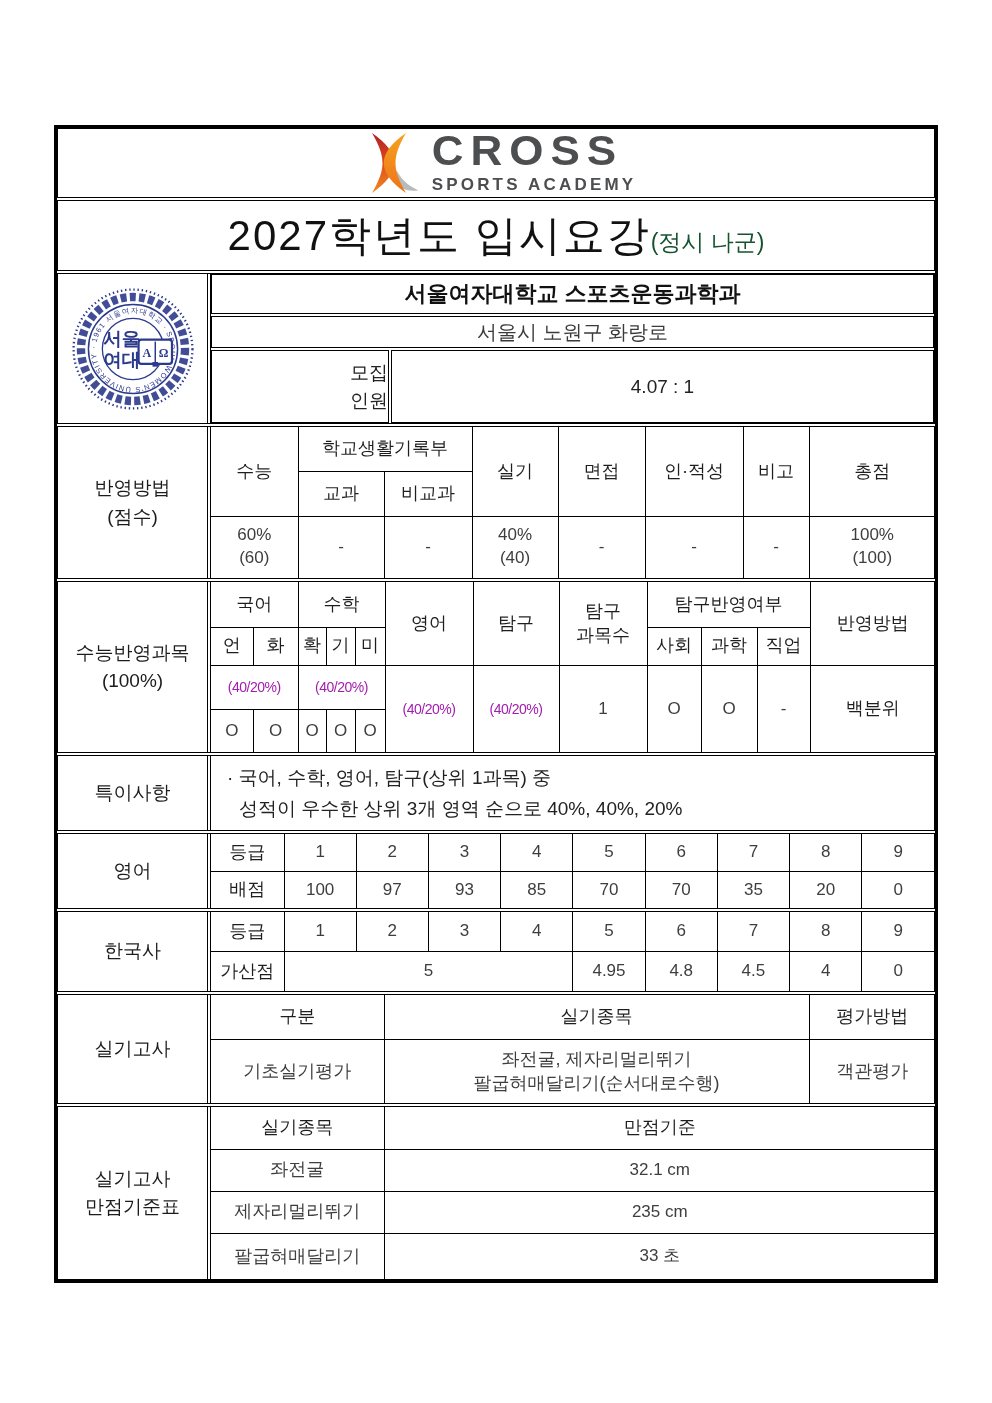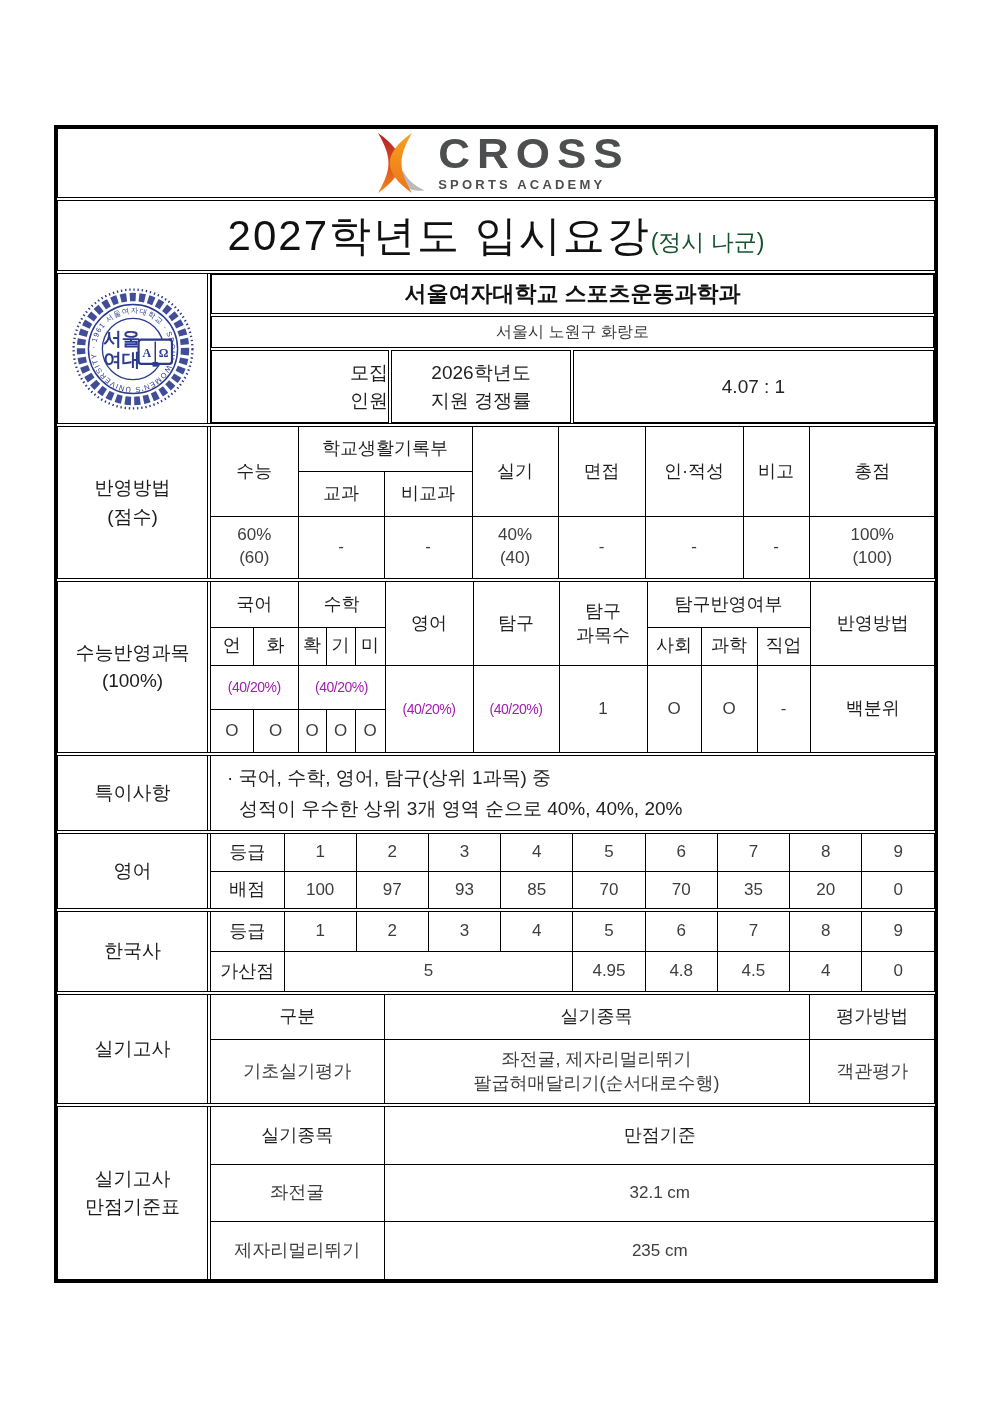--- a/index.html
+++ b/index.html
@@ -45,39 +45,39 @@
 
   
   .cross-logo { display: flex; align-items: center; }
   .cross-mark { width: 66px; height: 60px; margin-right: 10px; }
   .cross-textcol { display: flex; flex-direction: column; align-items: flex-start; }
   .cross-name {
     font-size: 44px; font-weight: bold; letter-spacing: 7px;
     color: #4d4e50; line-height: 0.92; transform: scaleY(0.95);
   }
   .cross-tagline {
-    font-size: 13px; font-weight: bold; letter-spacing: 3.2px;
+    font-size: 17px; font-weight: bold; letter-spacing: 3.2px;
     color: #4d4e50; margin-top: 3px;
   }
 
   
   .doc-title-main { font-size: 42px; letter-spacing: 2px; color: #111; }
   .doc-title-note { font-size: 23px; color: #14532d; padding-top: 14px; }
 
   
   .univ-content { display: flex; flex-direction: column; height: 100%; }
   .dept-row {
     height: 40px; border: 1px solid #000;
     display: flex; align-items: center; justify-content: center;
     font-size: 22px; font-weight: bold; color: #111;
   }
   .addr-row {
     height: 32px; margin-top: 2px; border: 1px solid #000;
     display: flex; align-items: center; justify-content: center;
-    font-size: 16px; color: #3a3a3a;
+    font-size: 20px; color: #3a3a3a;
   }
   .info-row { flex: 1; margin-top: 2px; display: flex; }
   .info-cell {
     border: 1px solid #000;
     display: flex; flex-direction: column;
     align-items: center; justify-content: center;
     font-size: 19px; line-height: 1.45; color: #222; text-align: center;
   }
   .info-cell + .info-cell { margin-left: 2px; }
   .ic-1 { width: 178px; align-items: flex-end; } .ic-2 { width: 184px; } .ic-3 { width: 180px; } .ic-4 { flex: 1; }
@@ -175,24 +175,20 @@
           <span>서울여자대학교 스포츠운동과학과</span>
         </div>
         <div class="addr-row">
           <span>서울시 노원구 화랑로</span>
         </div>
         <div class="info-row">
           <div class="info-cell ic-1">
             <div>모집</div>
             <div>인원</div>
           </div>
-          <div class="info-cell ic-3">
-            <div>2026학년도</div>
-            <div>지원 경쟁률</div>
-          </div>
           <div class="info-cell ic-4">4.07 : 1</div>
         </div>
       </div>
     </section>
 
     <section class="band b-ratio">
       <div class="label-cell">
         <div>반영방법</div>
         <div>(점수)</div>
       </div>
@@ -437,19 +433,23 @@
             <td>만점기준</td>
           </tr>
           <tr class="h42">
             <td class="val" style="font-size:18px">좌전굴</td>
             <td class="val">32.1 cm</td>
           </tr>
           <tr class="h42">
             <td class="val" style="font-size:18px">제자리멀리뛰기</td>
             <td class="val">235 cm</td>
           </tr>
+          <tr>
+            <td class="val" style="font-size:18px">팔굽혀매달리기</td>
+            <td class="val">33 초</td>
+          </tr>
         </tbody>
           </table>
       </div>
     </section>
 
   </div>
 </div>
 
 </body></html>

